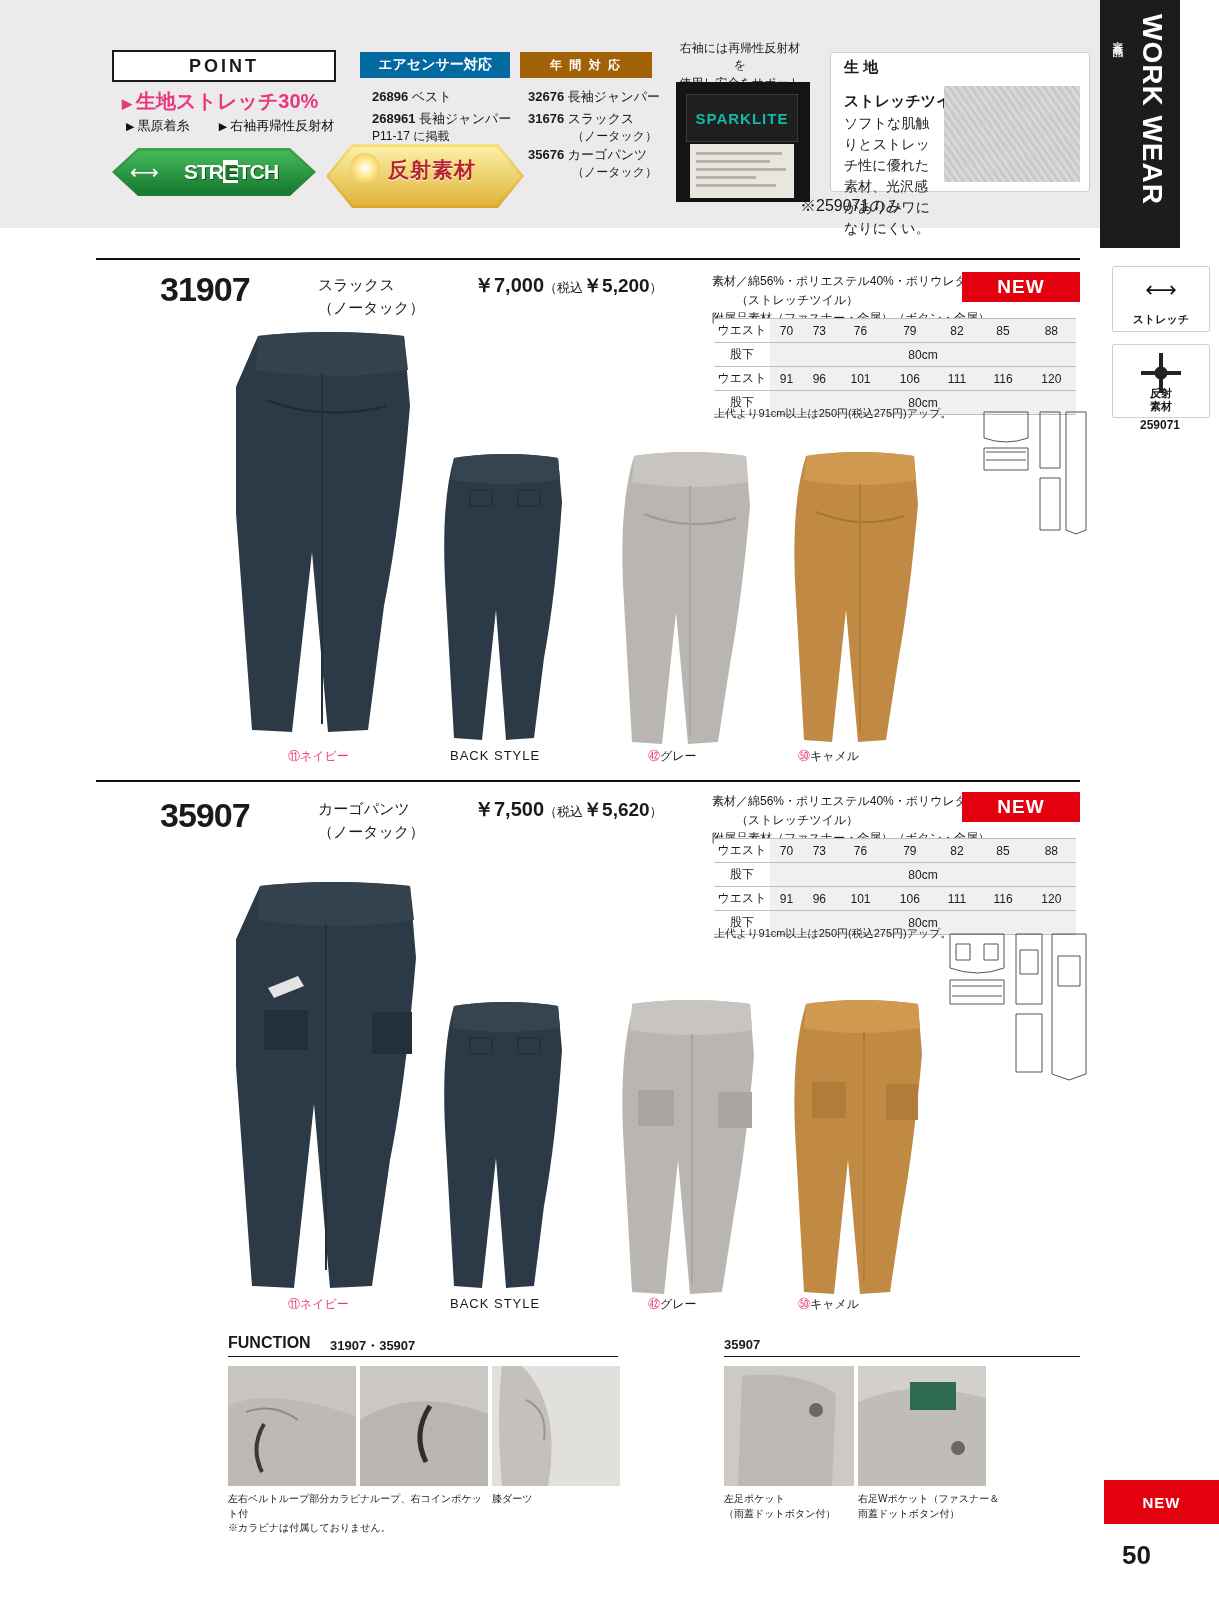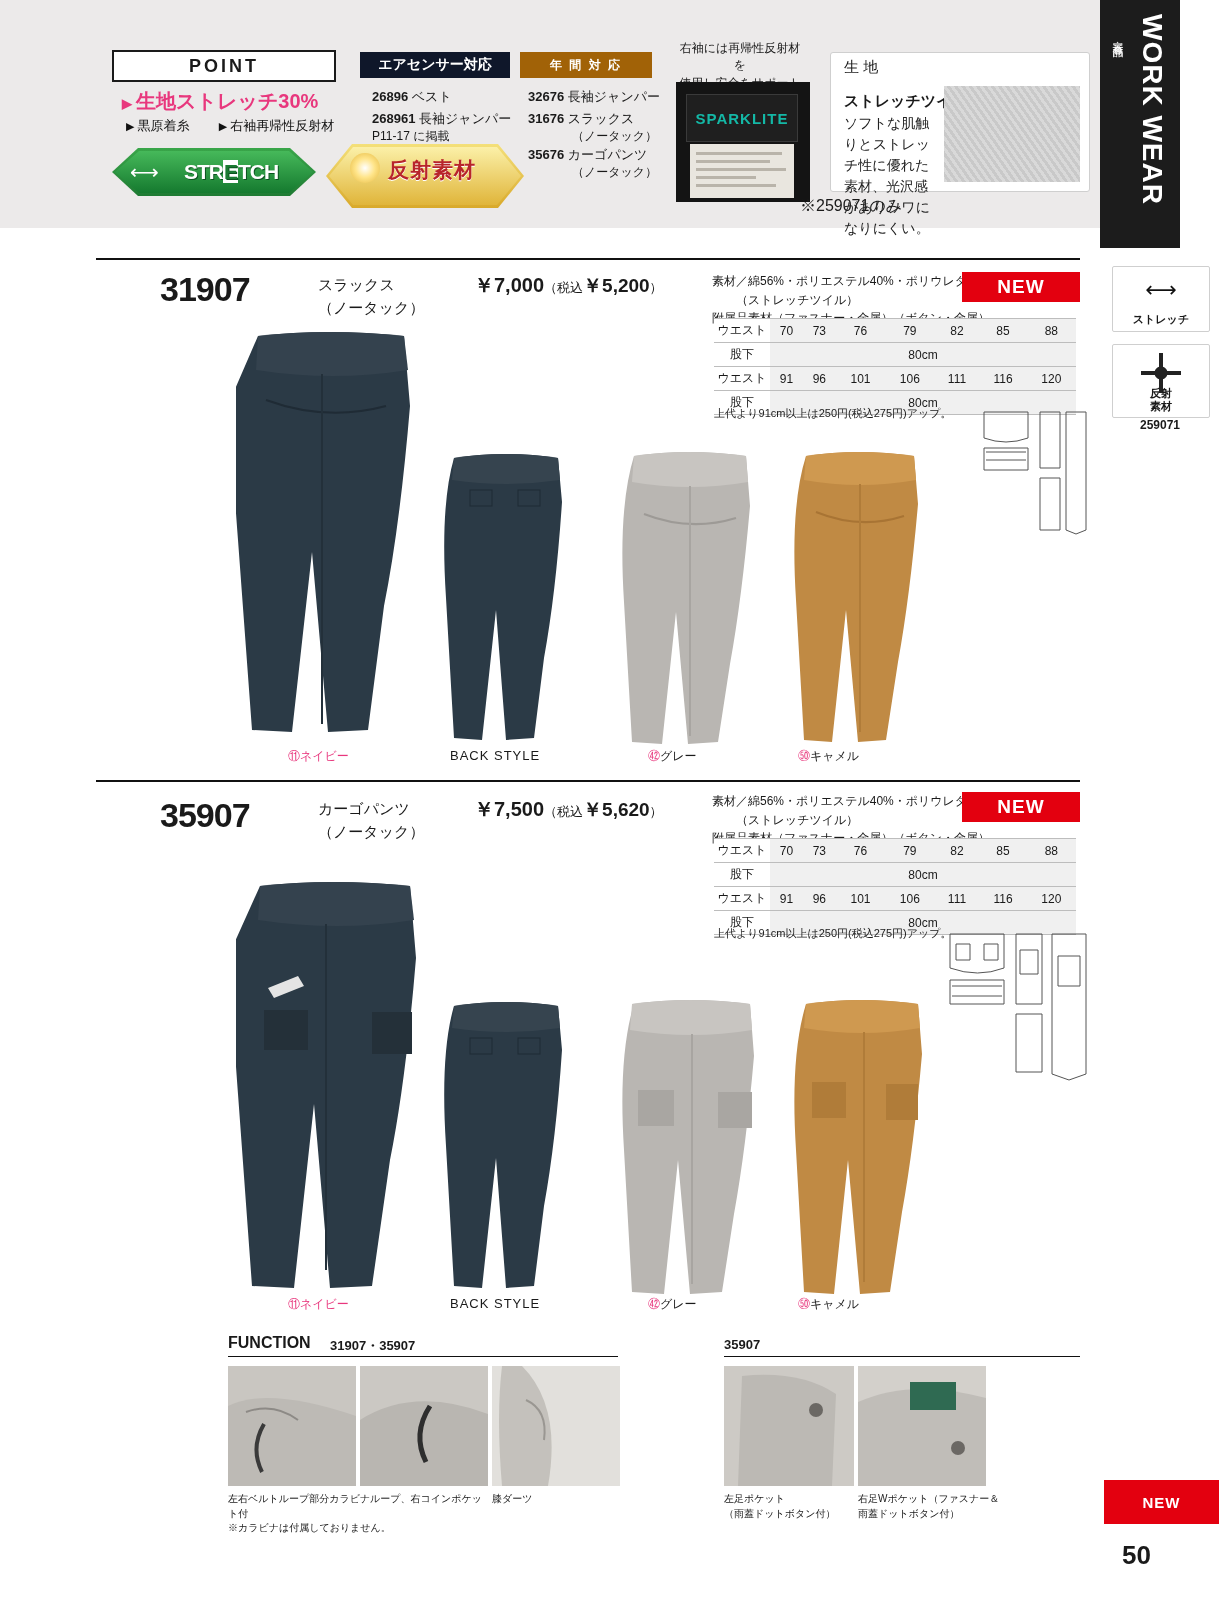--- a/index.html
+++ b/index.html
@@ -65,21 +65,21 @@
     position:absolute;left:24px;top:9px;width:30px;height:30px;border-radius:50%;
     background:radial-gradient(circle,#fff 0%,#ffe58a 45%,#e3b63c 100%);
   }
   .badge-reflect .word{
     position:absolute;left:62px;top:12px;font-size:21px;font-weight:bold;color:#b8252b;letter-spacing:1px;
     text-shadow:0 1px 0 #fff;
   }
 
   
   .air-title{
-    position:absolute;left:360px;top:52px;width:150px;height:26px;background:#0f172a;color:#fff;
+    position:absolute;left:360px;top:52px;width:150px;height:26px;background:#0369a1;color:#fff;
     display:flex;align-items:center;justify-content:center;font-size:14px;font-weight:bold;
   }
   .air-row{position:absolute;left:372px;font-size:13px;white-space:nowrap;}
   .air-row .num{font-weight:bold;}
   .air-note{position:absolute;left:372px;top:128px;font-size:12px;}
 
   .year-title{
     position:absolute;left:520px;top:52px;width:132px;height:26px;background:#a16207;color:#fff;
     display:flex;align-items:center;justify-content:center;font-size:12px;font-weight:bold;letter-spacing:2px;
   }
@@ -98,21 +98,21 @@
     color:#14b8a6;font-size:15px;font-weight:bold;display:flex;align-items:center;justify-content:center;letter-spacing:1px;
   }
   .ref-photo .card{
     position:absolute;left:14px;top:62px;width:104px;height:54px;background:#e9e6df;
   }
   .ref-photo .card .l{position:absolute;left:6px;background:#b9b4aa;height:3px;}
   .ref-only{position:absolute;left:800px;top:196px;font-size:16px;}
 
   
   .fab-box{position:absolute;left:830px;top:52px;width:258px;height:138px;background:#fff;border:1px solid #cfcfcf;border-radius:3px;}
-  .fab-title{position:absolute;left:844px;top:58px;font-size:15px;font-weight:normal;}
+  .fab-title{position:absolute;left:844px;top:58px;font-size:15px;font-weight:bold;}
   .fab-name{position:absolute;left:844px;top:92px;font-size:15px;font-weight:bold;}
   .fab-desc{position:absolute;left:844px;top:113px;width:90px;font-size:14px;line-height:1.5;color:#222;}
   .fab-swatch{
     position:absolute;left:944px;top:86px;width:136px;height:96px;
     background:
       repeating-linear-gradient(55deg,#d9d9d9 0 3px,#c9c9c9 3px 6px),
       linear-gradient(#e4e4e4,#c2c2c2);
   }
 
   

